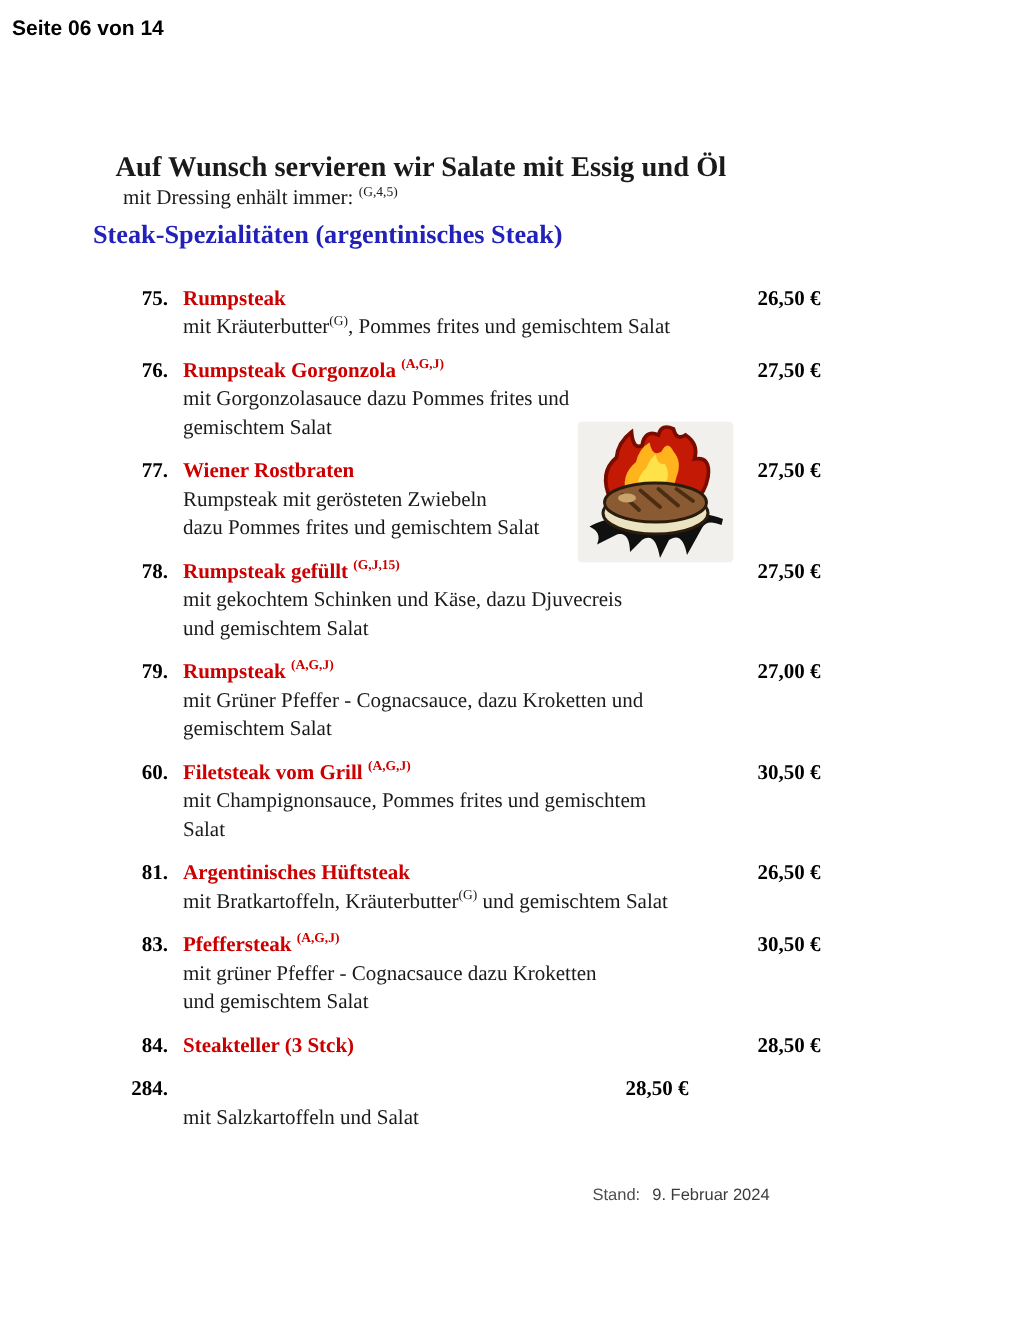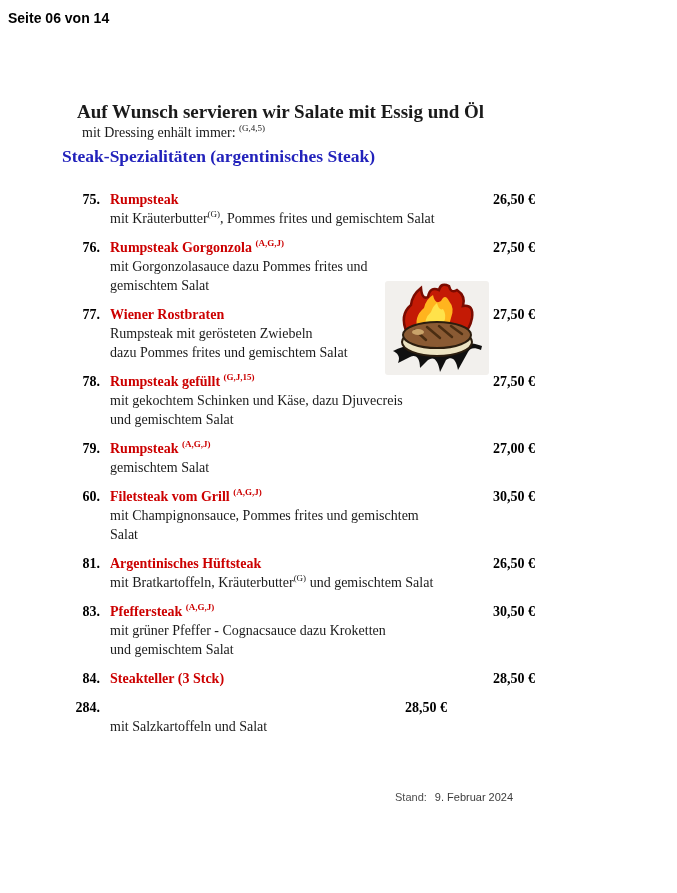--- a/index.html
+++ b/index.html
@@ -14,21 +14,21 @@
     font-family:"Liberation Sans", sans-serif; font-weight:bold; font-size:14px; color:#000;
   }
   .intro { position:absolute; left:77px; top:101px; }
   .intro-1 { font-weight:bold; font-size:19px; margin:0; }
   .intro-2 { font-size:14px; margin:2px 0 0 5px; }
   .sup { font-size:9px; vertical-align:super; line-height:0; }
   .section-title {
     position:absolute; left:62px; top:146px; margin:0;
     color:var(--blue); font-size:17.5px; font-weight:bold;
   }
-  .items { position:absolute; left:48px; top:190px; width:487px; }
+  .items { position:absolute; left:60px; top:190px; width:487px; }
   .item {
     display:grid; grid-template-columns:52px 1fr 78px; column-gap:10px;
     margin-bottom:10px; font-size:14px; line-height:19px;
   }
   .item-num { text-align:right; font-weight:bold; color:#000; }
   .item-name { font-weight:bold; color:var(--red); margin-bottom:3px; }
   .item-price { text-align:right; font-weight:bold; color:#000; white-space:nowrap; }
   .item-desc { grid-column:2; }
   .desc-line { color:#1a1a1a; }
   .steak-art {
@@ -105,20 +105,21 @@
   </div>
 
   <div class="item">
     <div class="item-num">79.</div>
     <div class="item-title">
       <span class="item-name">Rumpsteak</span>
       <span class="sup item-name">(A,G,J)</span>
     </div>
     <div class="item-price">27,00 €</div>
     <div class="item-desc">
+        <div class="desc-line"><span>mit Grüner Pfeffer - Cognacsauce, dazu Kroketten und</span></div>
         <div class="desc-line"><span>gemischtem Salat</span></div>
       </div>
   </div>
 
   <div class="item">
     <div class="item-num">60.</div>
     <div class="item-title">
       <span class="item-name">Filetsteak vom Grill</span>
       <span class="sup item-name">(A,G,J)</span>
     </div>

